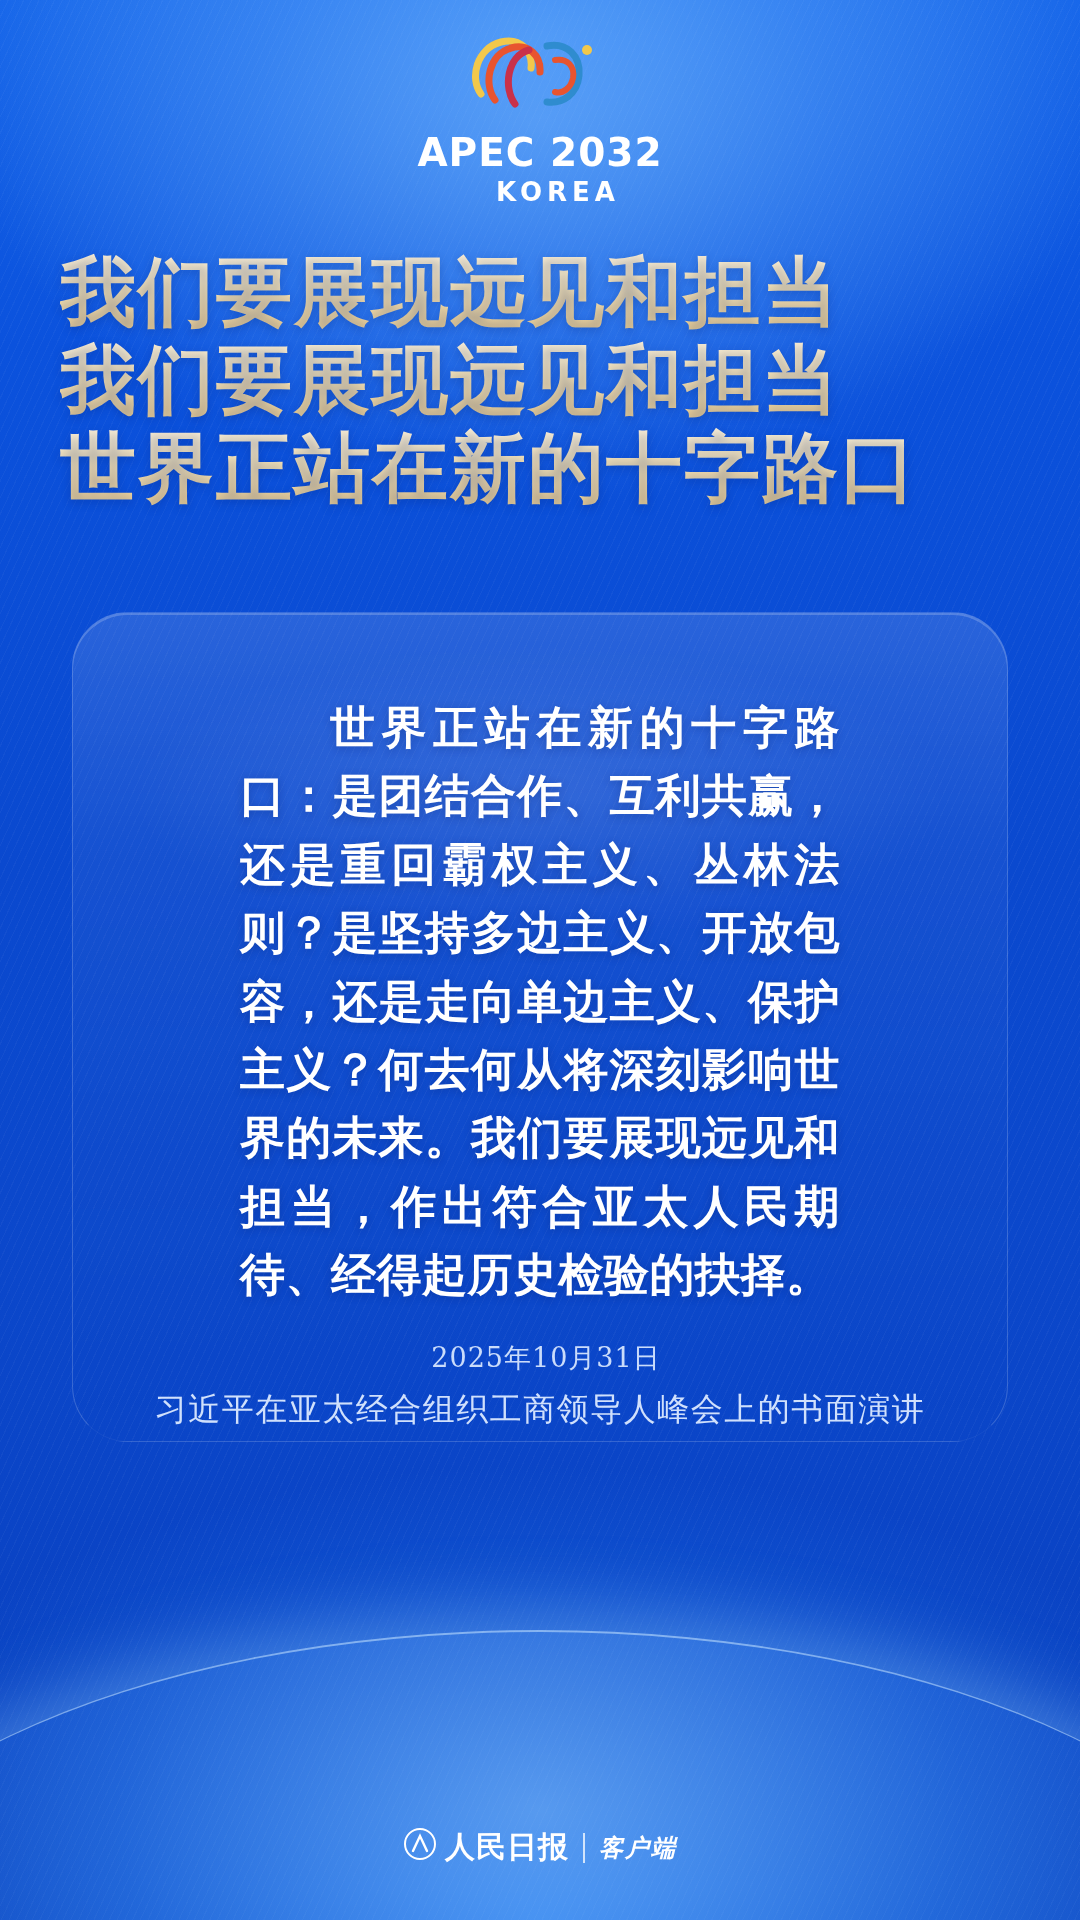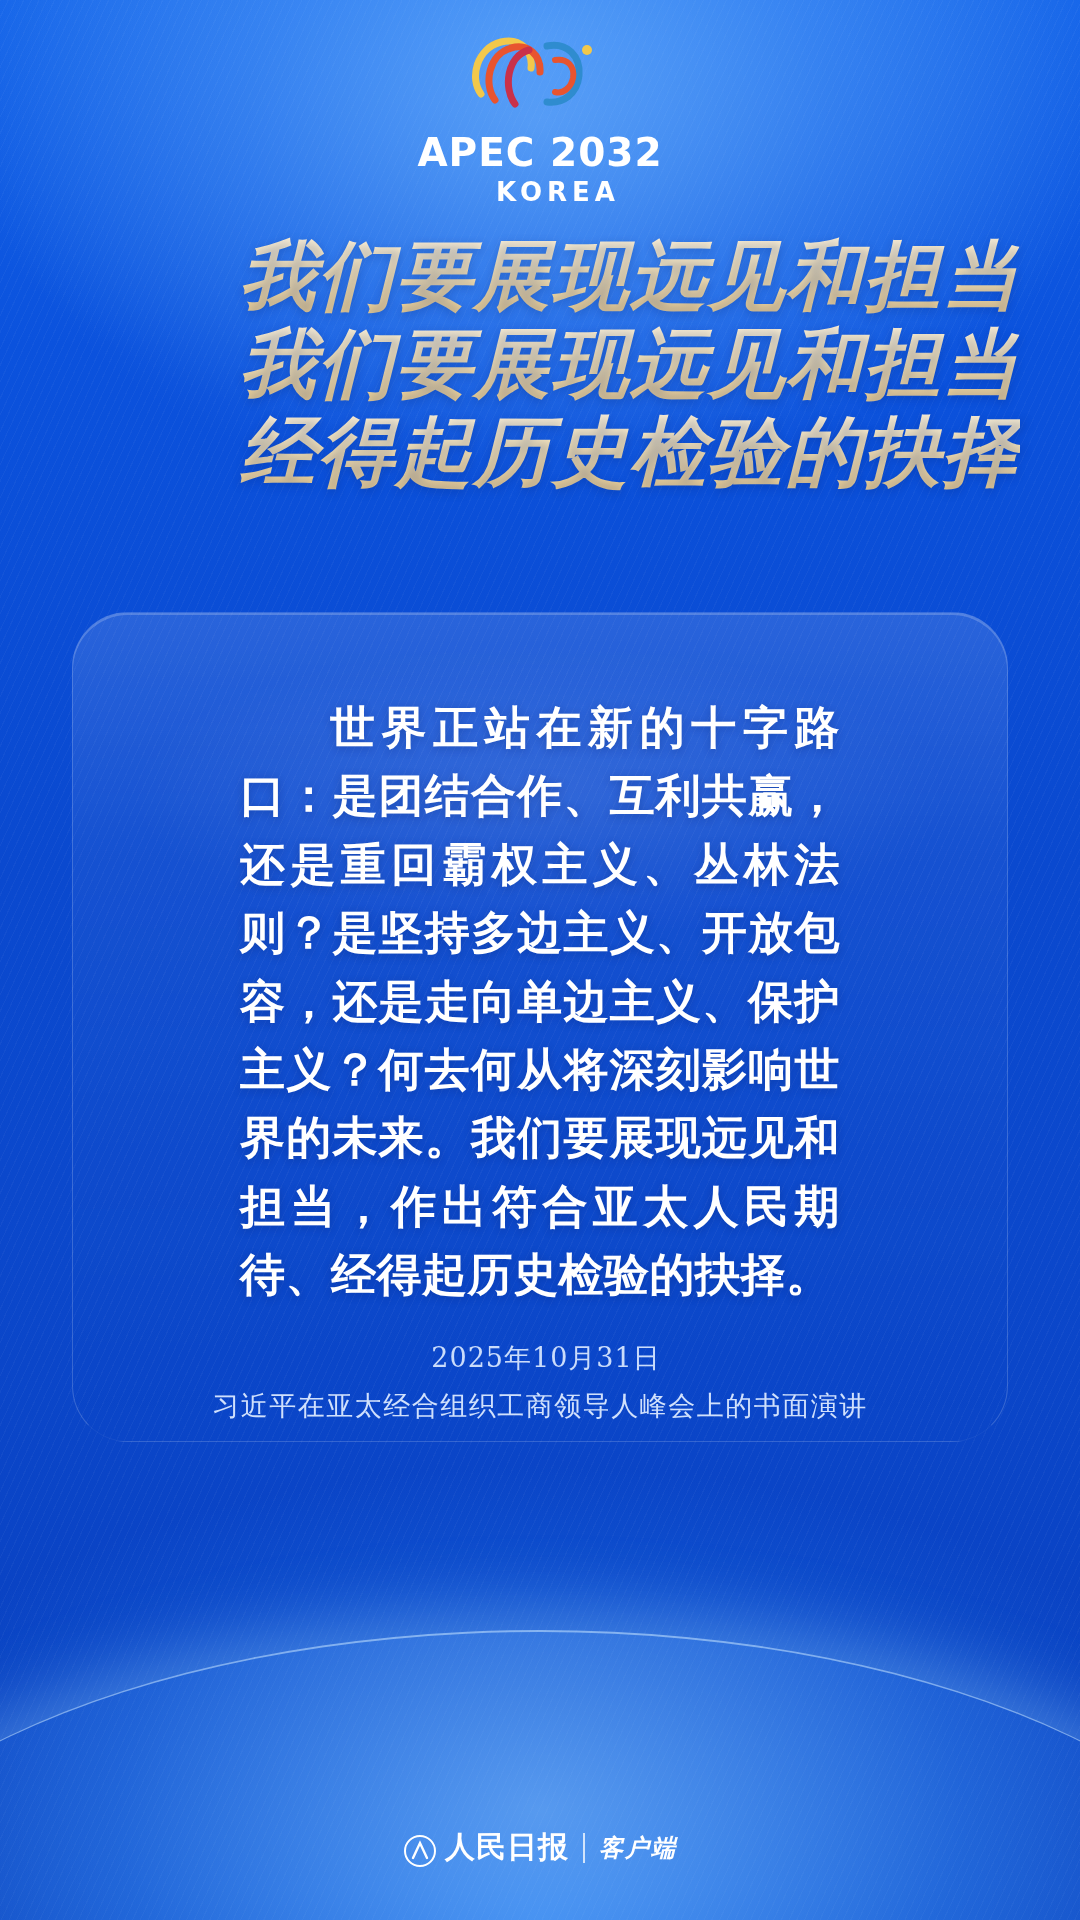--- a/index.html
+++ b/index.html
@@ -81,26 +81,25 @@
     font-size: 26px;
     letter-spacing: 5px;
     color: #ffffff;
     margin-top: 4px;
     margin-left: 36px;
   }
 
   
   .headline {
     position: absolute;
-    top: 232px;
-    left: 0;
-    width: 100%;
-    text-align: right;
+    top: 248px;
+    left: 0;
+    width: 100%;
+    text-align: left;
     padding: 0 60px;
-    font-style: italic;
   }
   .headline-line {
     font-family: "DejaVu Serif", serif;
     font-weight: bold;
     font-size: 76px;
     line-height: 1.16;
     letter-spacing: 2px;
     color: #f7e7c0;
     background: linear-gradient(180deg, #fdf3dd 0%, #f6e3b6 45%, #e9cb8e 100%);
     -webkit-background-clip: text;
@@ -164,21 +163,21 @@
   .credit-date {
     font-family: "DejaVu Serif", serif;
     font-size: 27px;
     letter-spacing: 1px;
     opacity: 0.92;
     margin-bottom: 12px;
     padding-left: 12px;
   }
   .credit-source {
     font-family: Liberation Serif, serif;
-    font-size: 27px;
+    font-size: 32px;
     letter-spacing: 1.5px;
     opacity: 0.95;
   }
 
   
   .earth {
     position: absolute;
     left: 50%;
     bottom: -430px;
     transform: translateX(-50%);
@@ -207,21 +206,21 @@
     left: 0;
     bottom: 52px;
     width: 100%;
     display: flex;
     align-items: center;
     justify-content: center;
     gap: 14px;
   }
   .brand-logo {
     display: flex;
-    align-items: flex-end;
+    align-items: flex-start;
     gap: 8px;
   }
   .brand-name {
     font-family: "DejaVu Serif", serif;
     font-weight: bold;
     font-size: 30px;
     color: #ffffff;
     letter-spacing: 1px;
   }
   .brand-divider {
@@ -254,21 +253,21 @@
       <path d="M100,34 C112,32 120,40 118,52 C116,62 108,68 100,66" fill="none" stroke="#e8542f" stroke-width="6" stroke-linecap="round"></path>
       <circle cx="132" cy="24" r="5" fill="#f2c84b"></circle>
     </svg>
     <div class="logo-title">APEC 2032</div>
     <div class="logo-sub">KOREA</div>
   </div>
 
   <div class="headline">
     <div class="headline-line">我们要展现远见和担当</div>
     <div class="headline-line">我们要展现远见和担当</div>
-    <div class="headline-line">经得起历史检验的抉择</div>
+    <div class="headline-line">世界正站在新的十字路口</div>
   </div>
 
   <div class="card">
     <div class="card-inner-glow"></div>
   </div>
   <div class="quote">世界正站在新的十字路口：是团结合作、互利共赢，还是重回霸权主义、丛林法则？是坚持多边主义、开放包容，还是走向单边主义、保护主义？何去何从将深刻影响世界的未来。我们要展现远见和担当，作出符合亚太人民期待、经得起历史检验的抉择。</div>
 
   <div class="credits">
     <div class="credit-date">2025年10月31日</div>
     <div class="credit-source">习近平在亚太经合组织工商领导人峰会上的书面演讲</div>

